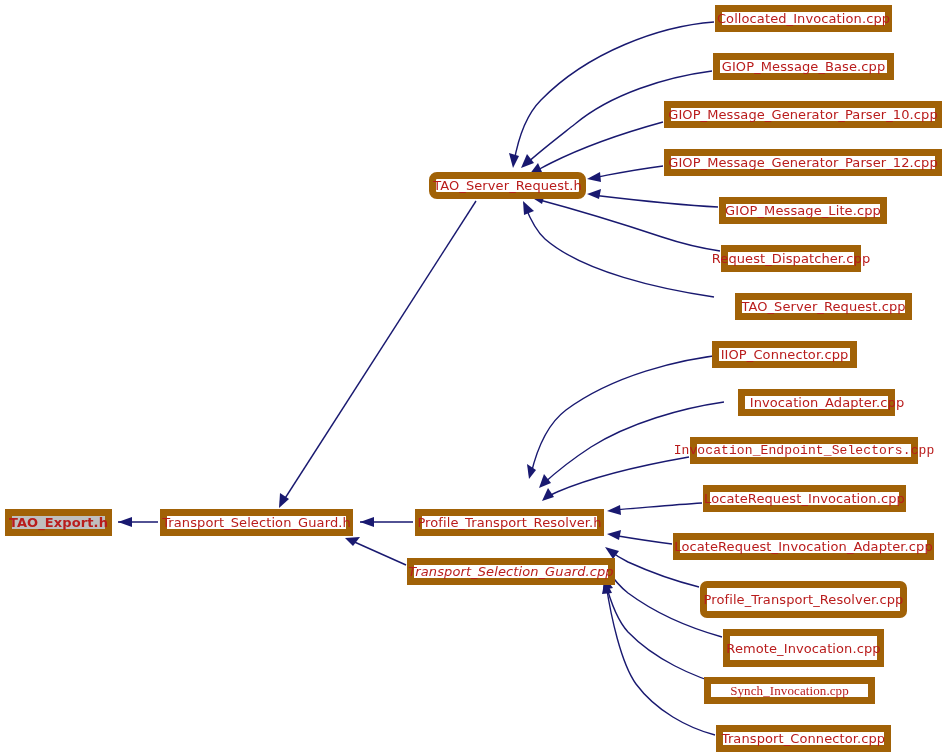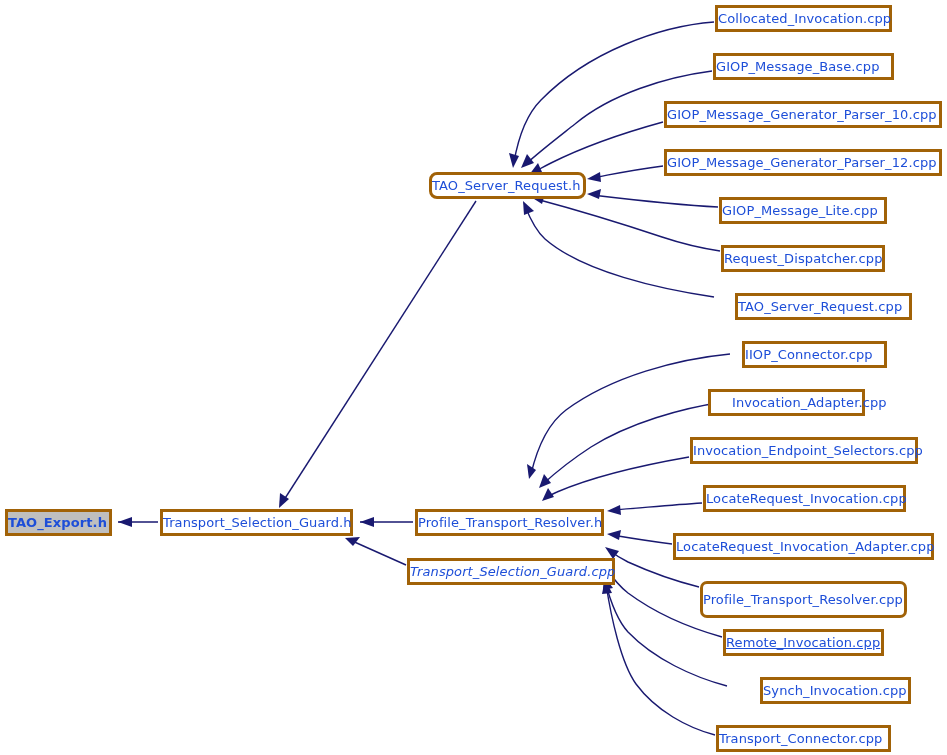--- a/index.html
+++ b/index.html
@@ -18,27 +18,28 @@
   #graph-svg {
     position: absolute;
     left: 0;
     top: 0;
     width: 947px;
     height: 755px;
   }
   .node-box {
     position: absolute;
     box-sizing: border-box;
-    border: 3px solid #a16207;
+    border: 7px solid #a16207;
     background: #ffffff;
-    color: #1d4ed8;
+    color: #b91c1c;
     font-size: 13px;
     line-height: 1;
     display: flex;
     align-items: center;
+    justify-content: center;
     white-space: nowrap;
     letter-spacing: 0.1px;
   }
   .node-box.highlight {
     background: #bfbfbf;
   }
   .node-label {
     pointer-events: none;
   }
   .edge-line {
@@ -123,48 +124,48 @@
       </div>
       <div class="node-box" style="left: 664px; top: 101px; width: 278px; height: 27px;">
         <span class="node-label">GIOP_Message_Generator_Parser_10.cpp</span>
       </div>
       <div class="node-box" style="left: 664px; top: 149px; width: 278px; height: 27px;">
         <span class="node-label">GIOP_Message_Generator_Parser_12.cpp</span>
       </div>
       <div class="node-box" style="left: 719px; top: 197px; width: 168px; height: 27px;">
         <span class="node-label">GIOP_Message_Lite.cpp</span>
       </div>
-      <div class="node-box" style="left: 721px; top: 245px; width: 164px; height: 27px;">
+      <div class="node-box" style="left: 721px; top: 245px; width: 140px; height: 27px;">
         <span class="node-label">Request_Dispatcher.cpp</span>
       </div>
       <div class="node-box" style="left: 715px; top: 293px; width: 177px; height: 27px; margin-left: 20px;">
         <span class="node-label">TAO_Server_Request.cpp</span>
       </div>
-      <div class="node-box" style="left: 742px; top: 341px; width: 145px; height: 27px;">
+      <div class="node-box" style="left: 712px; top: 341px; width: 145px; height: 27px;">
         <span class="node-label">IIOP_Connector.cpp</span>
       </div>
-      <div class="node-box" style="left: 708px; top: 389px; width: 157px; height: 27px; padding-left: 21px;">
+      <div class="node-box" style="left: 738px; top: 389px; width: 157px; height: 27px; padding-left: 21px;">
         <span class="node-label">Invocation_Adapter.cpp</span>
       </div>
-      <div class="node-box" style="left: 690px; top: 437px; width: 228px; height: 27px;">
+      <div class="node-box" style="left: 690px; top: 437px; width: 228px; height: 27px; font-family: Liberation Mono, monospace;">
         <span class="node-label">Invocation_Endpoint_Selectors.cpp</span>
       </div>
       <div class="node-box" style="left: 703px; top: 485px; width: 203px; height: 27px;">
         <span class="node-label">LocateRequest_Invocation.cpp</span>
       </div>
       <div class="node-box" style="left: 673px; top: 533px; width: 261px; height: 27px;">
         <span class="node-label">LocateRequest_Invocation_Adapter.cpp</span>
       </div>
       <div class="node-box" style="left: 700px; top: 581px; width: 207px; height: 37px; border-radius: 7px;">
         <span class="node-label">Profile_Transport_Resolver.cpp</span>
       </div>
-      <div class="node-box" style="left: 723px; top: 629px; width: 161px; height: 27px; text-decoration: underline;">
+      <div class="node-box" style="left: 723px; top: 629px; width: 161px; height: 38px;">
         <span class="node-label">Remote_Invocation.cpp</span>
       </div>
-      <div class="node-box" style="left: 760px; top: 677px; width: 151px; height: 27px;">
+      <div class="node-box" style="left: 704px; top: 677px; width: 171px; height: 27px; font-family: Liberation Serif, serif;">
         <span class="node-label">Synch_Invocation.cpp</span>
       </div>
       <div class="node-box" style="left: 716px; top: 725px; width: 175px; height: 27px;">
         <span class="node-label">Transport_Connector.cpp</span>
       </div>
     </div>
 
 </div>
 
 </body></html>

